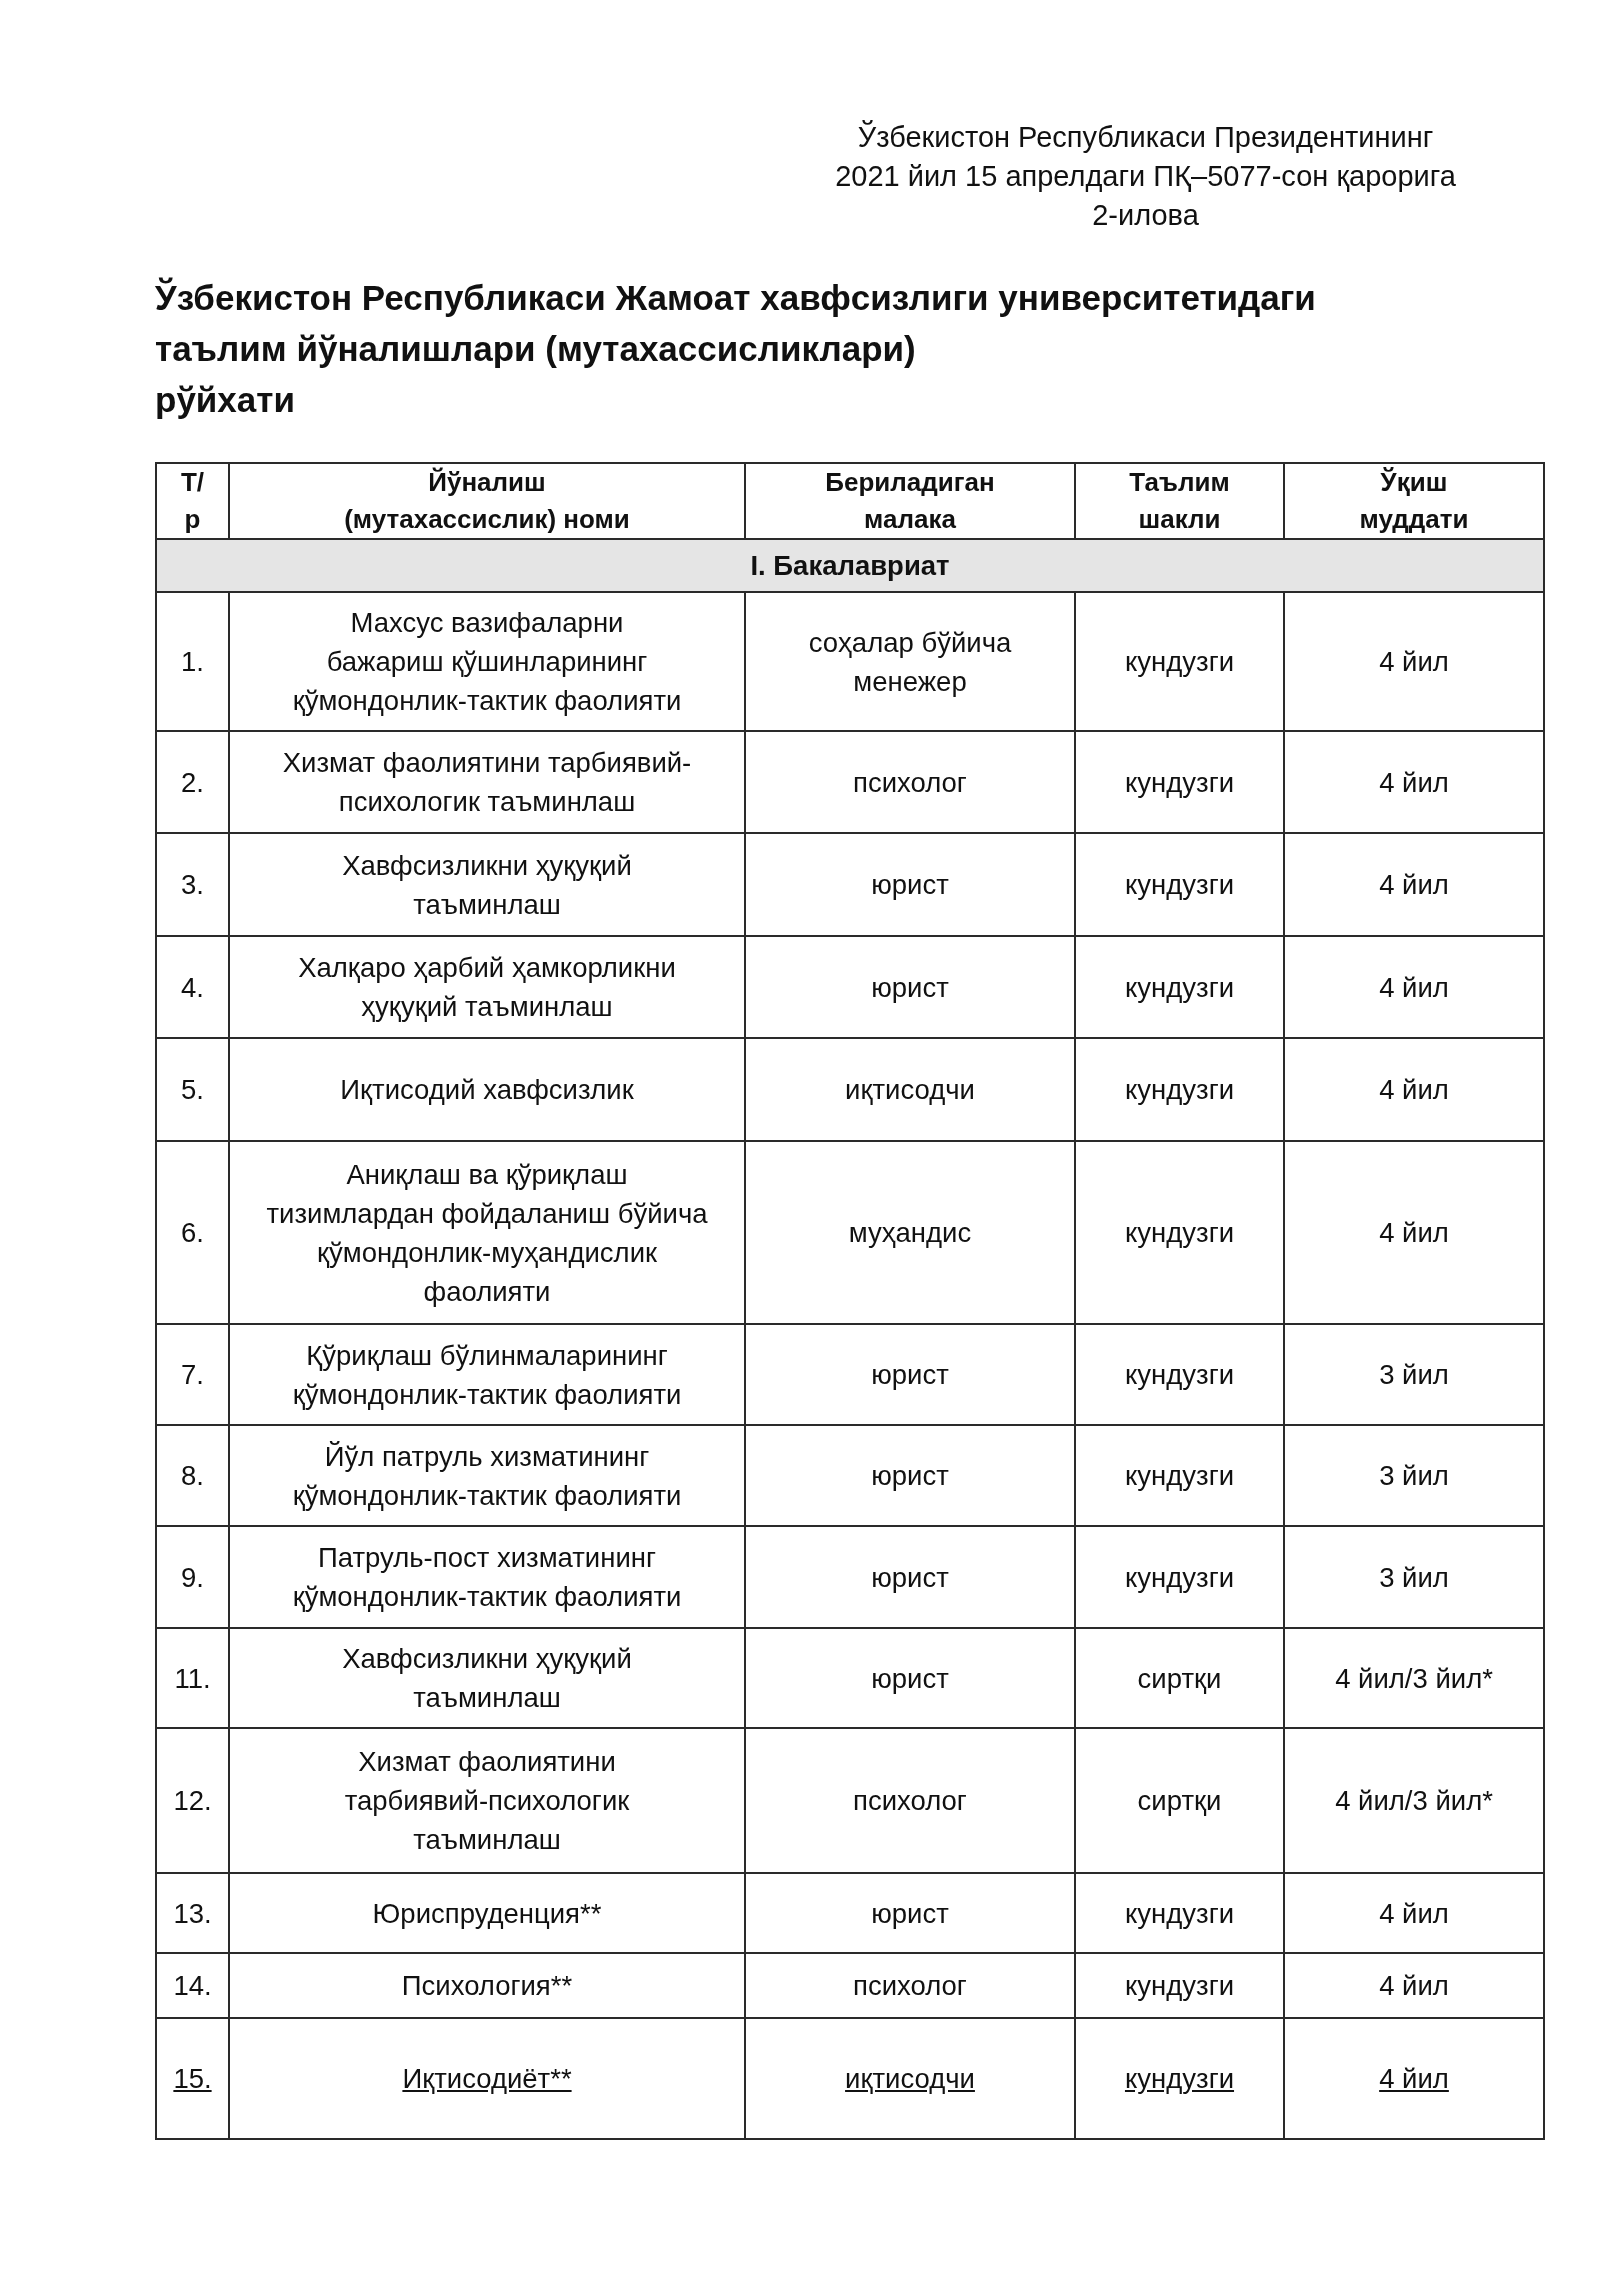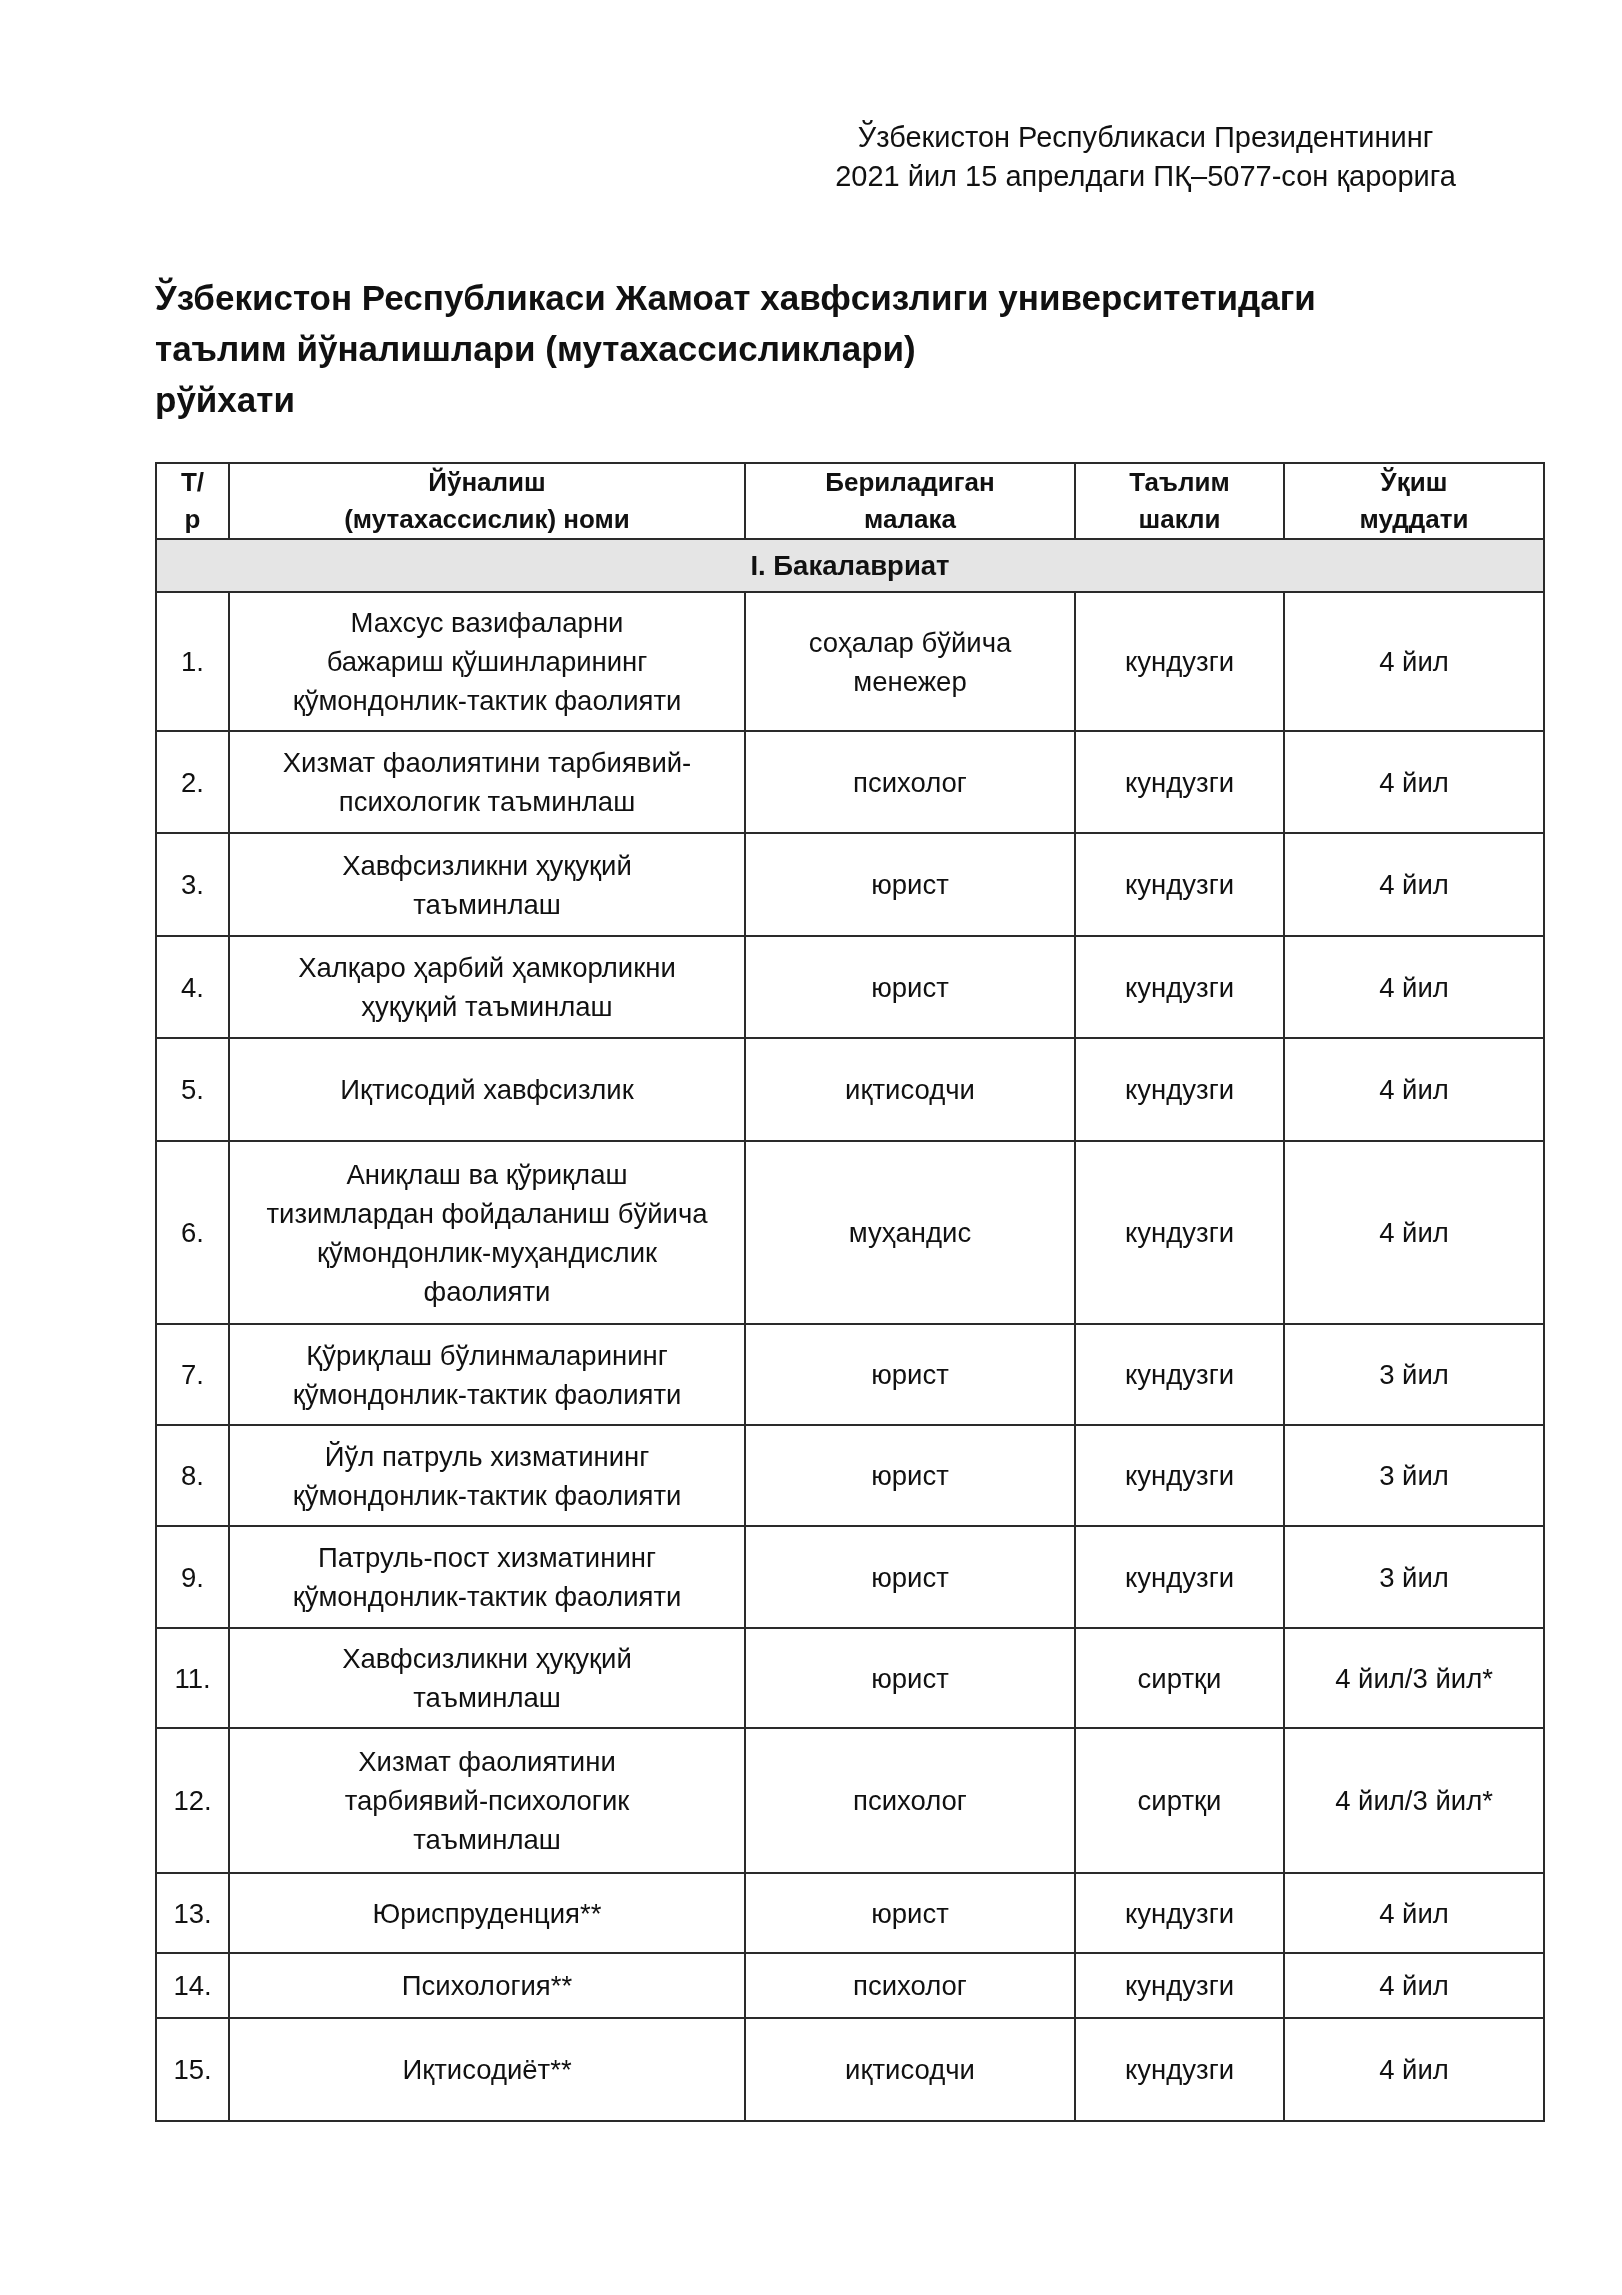--- a/index.html
+++ b/index.html
@@ -37,20 +37,21 @@
   col.c-dur { width: 260px; }
   td.num { padding: 0 2.6px 0 0; text-align: right; }
   .line { display: block; }
 </style>
 </head>
 <body>
 
 <div class="header-note">
   <span class="line">Ўзбекистон Республикаси Президентининг</span>
   <span class="line">2021 йил 15 апрелдаги ПҚ–5077-сон қарорига</span>
+  <span class="line">2-илова</span>
 </div>
 
 <div class="title">
   <span class="line">Ўзбекистон Республикаси Жамоат хавфсизлиги университетидаги</span>
   <span class="line">таълим йўналишлари (мутахассисликлари)</span>
   <span class="line">рўйхати</span>
 </div>
 
 <table class="plan">
   <colgroup>
@@ -239,21 +240,21 @@
         <td class="num">14.</td>
         <td>
           <span class="line">Психология**</span>
         </td>
         <td>
           <span class="line">психолог</span>
         </td>
         <td>кундузги</td>
         <td>4 йил</td>
       </tr>
-      <tr style="height: 103px;">
+      <tr style="height: 121px; text-decoration: underline;">
         <td class="num">15.</td>
         <td>
           <span class="line">Иқтисодиёт**</span>
         </td>
         <td>
           <span class="line">иқтисодчи</span>
         </td>
         <td>кундузги</td>
         <td>4 йил</td>
       </tr>

